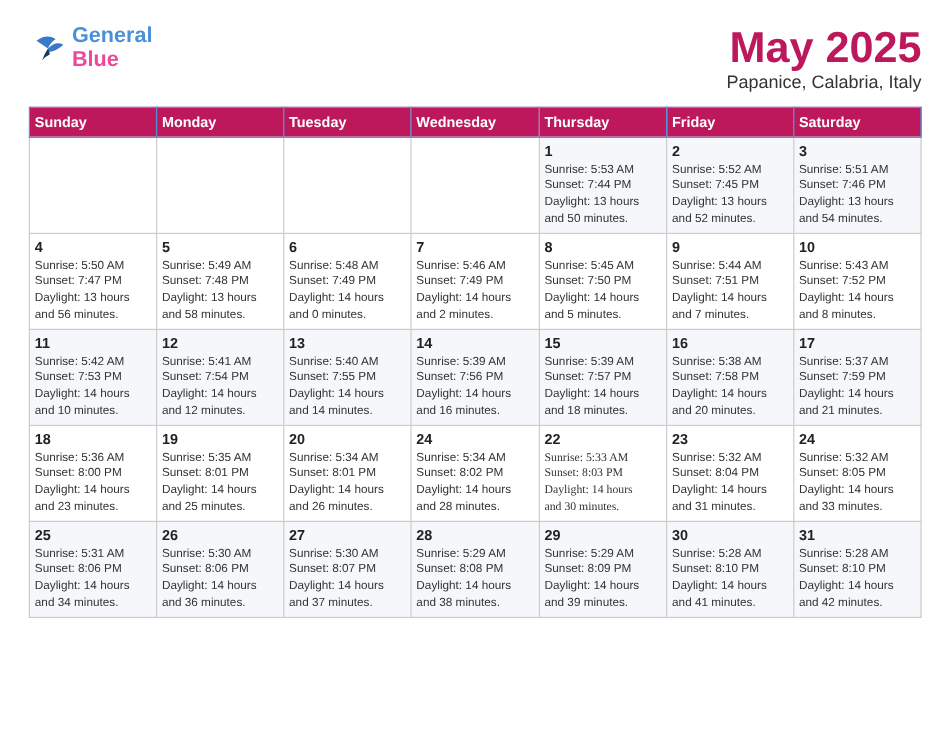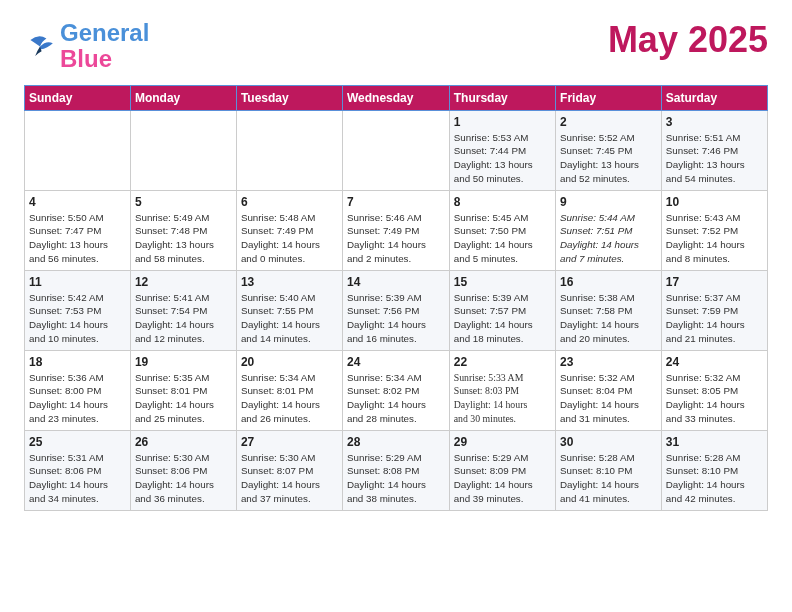--- a/index.html
+++ b/index.html
@@ -18,21 +18,21 @@
       justify-content: space-between;
       align-items: flex-start;
       margin-bottom: 12px;
     }
     .logo {
       display: flex;
       align-items: center;
       gap: 4px;
     }
     .logo-text {
-      font-size: 24px;
+      font-size: 18px;
       font-weight: bold;
       color: #1a3a5c;
       line-height: 1.1;
     }
     .logo-text span {
       color: #4a90d9;
     }
     .logo-bird {
       width: 32px;
       height: 28px;
@@ -101,20 +101,21 @@
         <path d="M20 18 Q28 10 36 14 Q30 20 20 22Z" fill="#3a78c9"></path>
         <path d="M20 18 Q16 24 14 30 Q18 26 22 24Z" fill="#1a3a5c"></path>
       </svg>
       <div class="logo-text">
         <div><span>General</span></div>
         <div><span style="color:#ec4899">Blue</span></div>
       </div>
     </div>
     <div class="title-block">
       <div class="main-title">May 2025</div>
+      <div class="subtitle">Papanice, Calabria, Italy</div>
     </div>
   </div>
 
   <table>
     <thead>
       <tr>
       <th>Sunday</th>
           <th>Monday</th>
           <th>Tuesday</th>
           <th>Wednesday</th>
@@ -182,21 +183,21 @@
           </td>
           <td>
             <div class="day-number">8</div>
             <div class="day-info" style="white-space: pre-line;">Sunrise: 5:45 AM
 Sunset: 7:50 PM
 Daylight: 14 hours
 and 5 minutes.</div>
           </td>
           <td>
             <div class="day-number">9</div>
-            <div class="day-info" style="white-space: pre-line; font-style: italic;">Sunrise: 5:44 AM
+            <div class="day-info" style="white-space: pre-line;">Sunrise: 5:44 AM
 Sunset: 7:51 PM
 Daylight: 14 hours
 and 7 minutes.</div>
           </td>
           <td>
             <div class="day-number">10</div>
             <div class="day-info" style="white-space: pre-line;">Sunrise: 5:43 AM
 Sunset: 7:52 PM
 Daylight: 14 hours
 and 8 minutes.</div>

